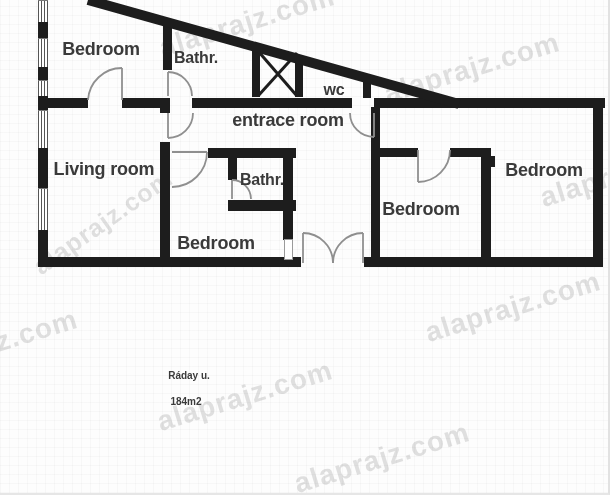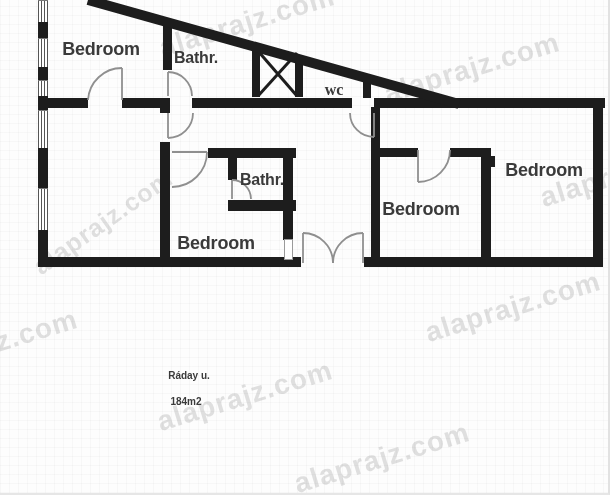--- a/index.html
+++ b/index.html
@@ -130,21 +130,23 @@
 
       <path d="M303,233 L303,263"></path>
         <path d="M303,233 A30,30 0 0 1 333,263"></path>
       <path d="M363,233 L363,263"></path>
         <path d="M363,233 A30,30 0 0 0 333,263"></path>
     </g>
   </svg>
 
   <div class="room-label" style="left:101px;top:49px;">Bedroom</div>
   <div class="room-label small" style="left:196px;top:58px;">Bathr.</div>
-  <div class="room-label small" style="left:334px;top:90px;font-family:Liberation Serif, serif;">wc</div>
+  <div class="room-label small" style="left:334px;top:90px;">wc</div>
+  <div class="room-label" style="left:288px;top:120px;">entrace room</div>
+  <div class="room-label" style="left:104px;top:169px;">Living room</div>
   <div class="room-label small" style="left:262px;top:180px;">Bathr.</div>
   <div class="room-label" style="left:216px;top:243px;">Bedroom</div>
   <div class="room-label" style="left:421px;top:209px;">Bedroom</div>
   <div class="room-label" style="left:544px;top:170px;">Bedroom</div>
 
   <div class="caption" style="left:169px;top:375px;">Ráday u.</div>
   <div class="caption" style="left:166px;top:401px;">184m2</div>
 
 </div>
 

